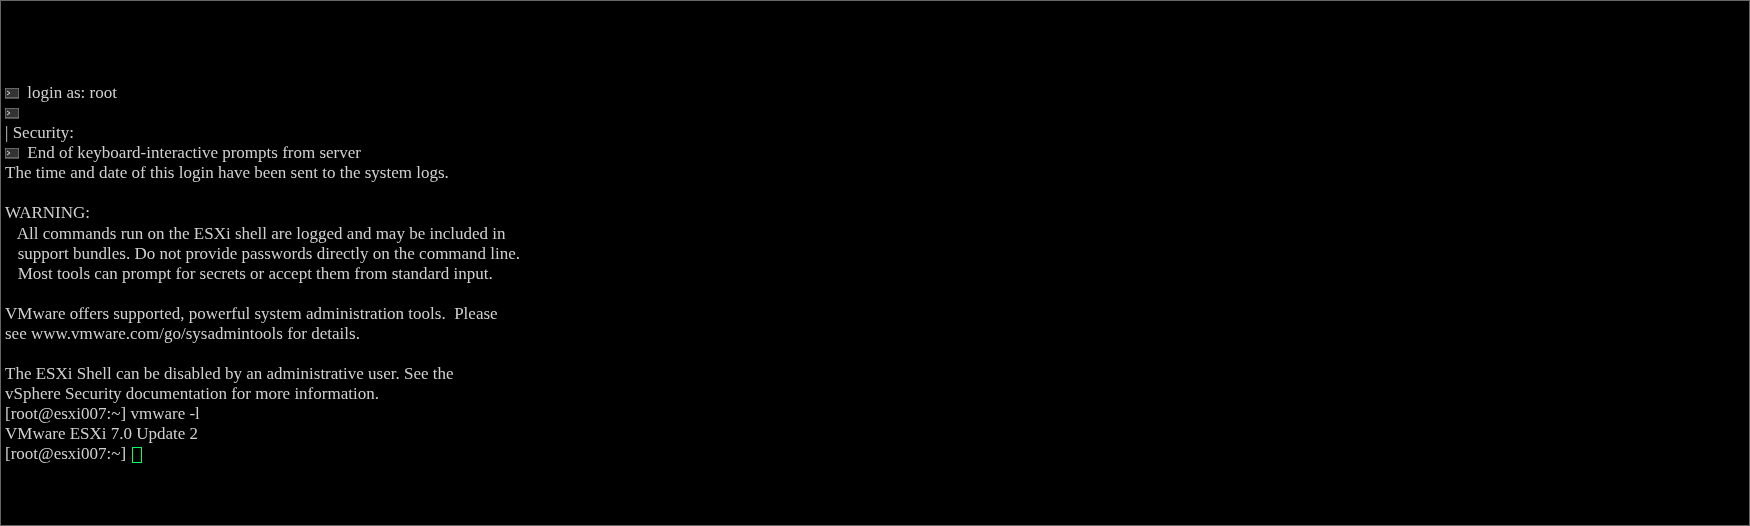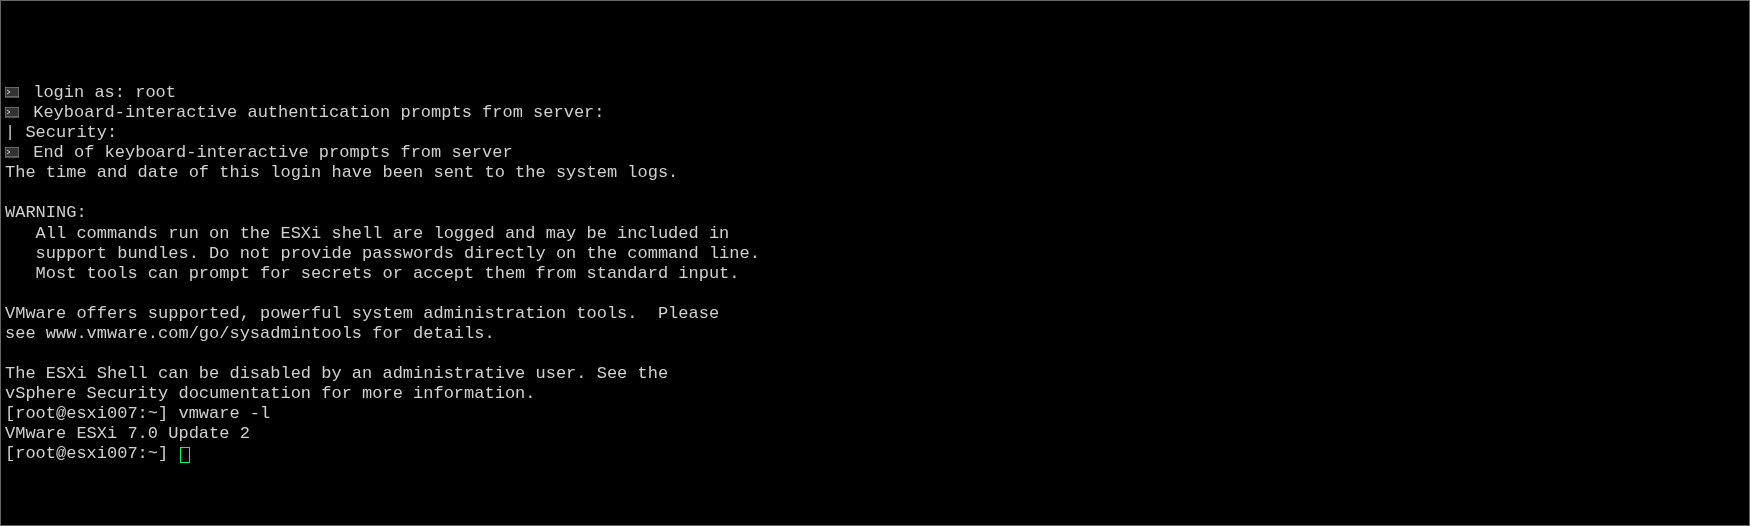--- a/index.html
+++ b/index.html
@@ -10,20 +10,21 @@
       line-height: 1.18;
       color: #d0d0d0;
       white-space: pre;
       position: relative;
       width: 1750px;
       height: 526px;
       border: 1px solid #666;
     }
     .terminal {
       padding: 2px 4px 4px 4px;
+      font-family: Liberation Serif, serif;
     }
     .icon-col {
       display: inline-block;
       width: 18px;
       vertical-align: top;
       text-align: left;
     }
     .icon-terminal {
       display: inline-block;
       width: 14px;
@@ -49,19 +50,19 @@
 <body>
 
 
 
 <div class="terminal"><div class="line"><span class="icon-col"><span class="icon-terminal"><svg viewBox="0 0 14 12">
             <rect x="0" y="0" width="14" height="10" fill="#333" stroke="#999" stroke-width="1"></rect>
             <polyline points="2,3 5,5 2,7" fill="none" stroke="#ccc" stroke-width="1"></polyline>
           </svg></span></span> <span>login as: root</span></div><div class="line"><span class="icon-col"><span class="icon-terminal"><svg viewBox="0 0 14 12">
             <rect x="0" y="0" width="14" height="10" fill="#333" stroke="#999" stroke-width="1"></rect>
             <polyline points="2,3 5,5 2,7" fill="none" stroke="#ccc" stroke-width="1"></polyline>
-          </svg></span></span> <span>Keyboard-interactive authentication prompts from server:</span></div><div class="line"><span>| Security:</span></div><div class="line"><span class="icon-col"><span class="icon-terminal"><svg viewBox="0 0 14 12">
+          </svg></span></span> </div><div class="line"><span>| Security:</span></div><div class="line"><span class="icon-col"><span class="icon-terminal"><svg viewBox="0 0 14 12">
             <rect x="0" y="0" width="14" height="10" fill="#333" stroke="#999" stroke-width="1"></rect>
             <polyline points="2,3 5,5 2,7" fill="none" stroke="#ccc" stroke-width="1"></polyline>
           </svg></span></span> <span>End of keyboard-interactive prompts from server</span></div><div class="line">The time and date of this login have been sent to the system logs.</div><div class="line"> </div><div class="line">WARNING:</div><div class="line">   All commands run on the ESXi shell are logged and may be included in</div><div class="line">   support bundles. Do not provide passwords directly on the command line.</div><div class="line">   Most tools can prompt for secrets or accept them from standard input.</div><div class="line"> </div><div class="line">VMware offers supported, powerful system administration tools.  Please</div><div class="line">see www.vmware.com/go/sysadmintools for details.</div><div class="line"> </div><div class="line">The ESXi Shell can be disabled by an administrative user. See the</div><div class="line">vSphere Security documentation for more information.</div><div class="line"><span>[root@esxi007:~]</span> <span>vmware -l</span></div><div class="line">VMware ESXi 7.0 Update 2</div><div class="line"><span>[root@esxi007:~]</span> <span></span><span class="cursor"></span></div></div>
 
 
 
 
 </body></html>

